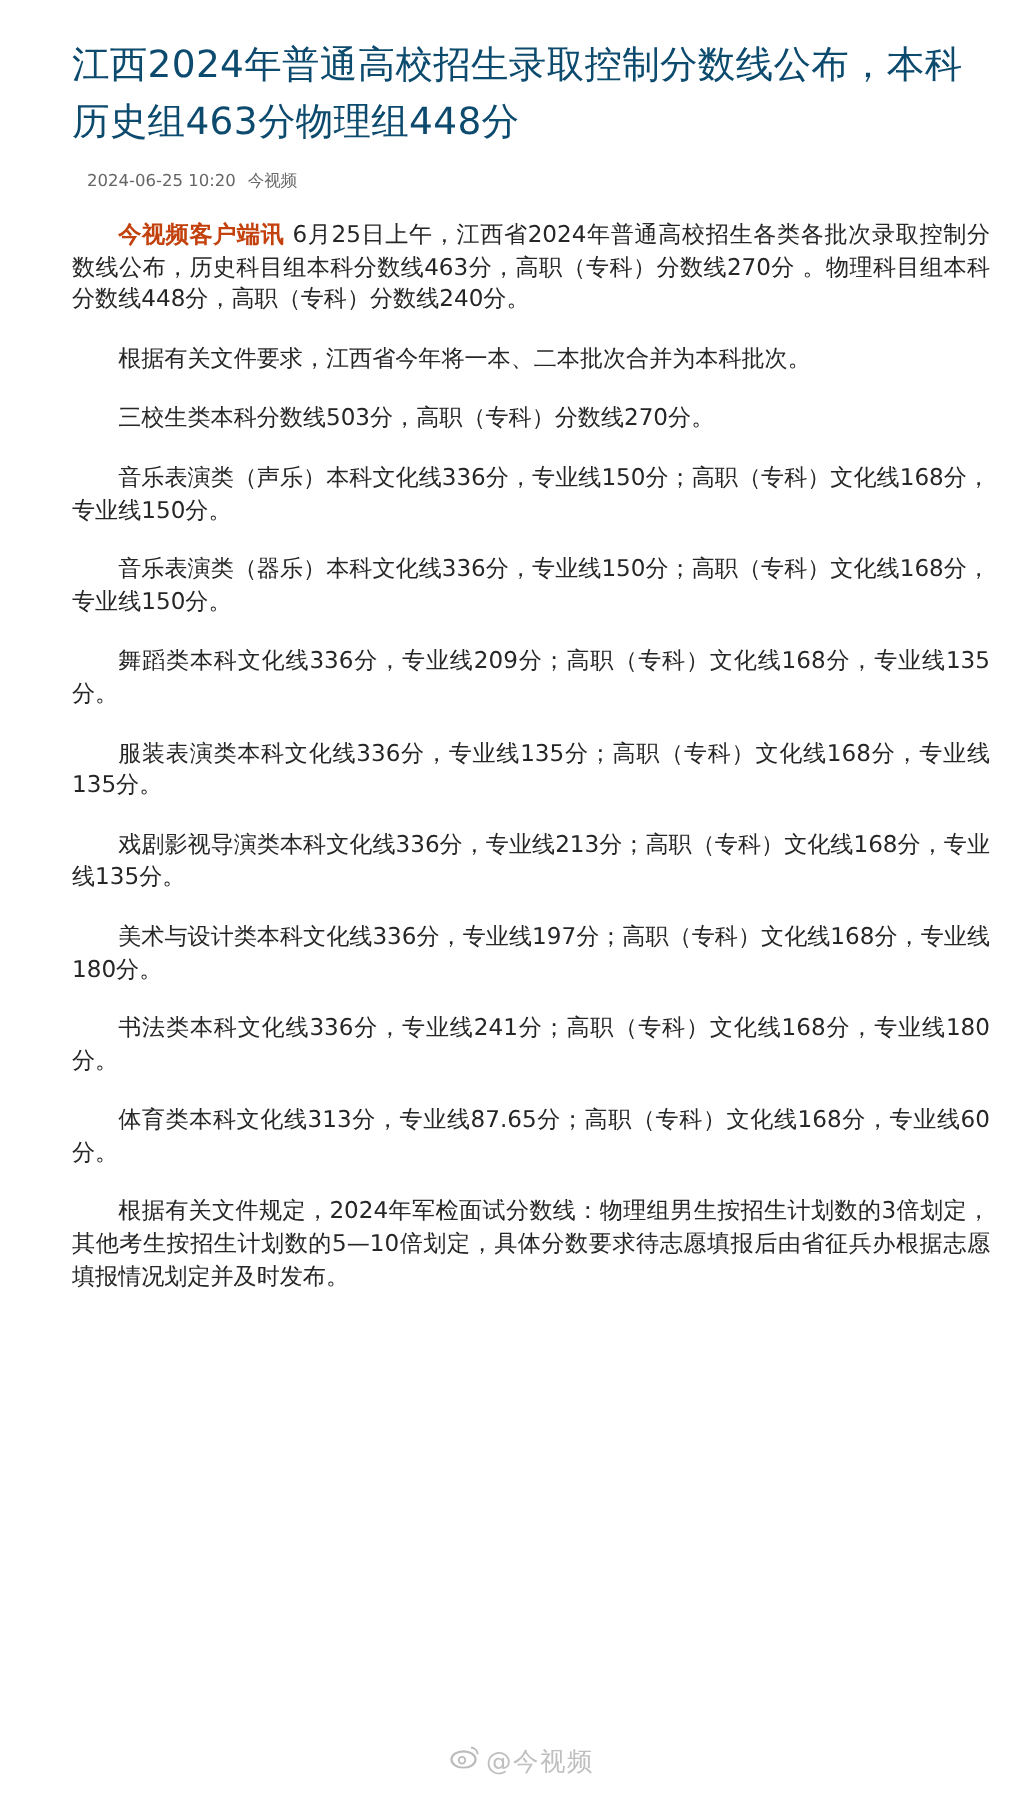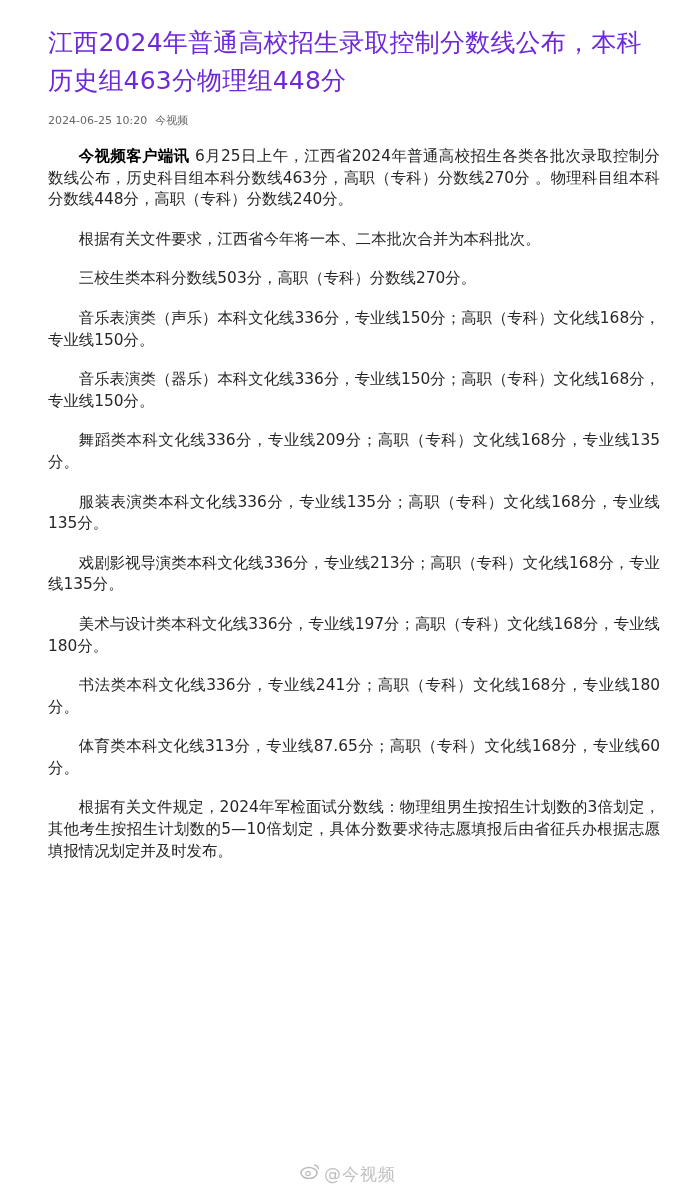--- a/index.html
+++ b/index.html
@@ -19,46 +19,47 @@
       position: absolute;
       left: 48px;
       top: 0;
       width: 612px;
     }
     .title {
       margin: 24px 0 0 0;
       font-size: 25px;
       line-height: 38px;
       font-weight: normal;
-      color: #6d28d9;
+      color: #0c4a6e;
       letter-spacing: 0.2px;
     }
     .meta {
       margin-top: 13px;
       font-size: 11px;
       line-height: 16px;
       color: #666666;
+      margin-left: 10px;
     }
     .meta .source {
       margin-left: 8px;
     }
     .body {
       margin-top: 17px;
     }
     .para {
       margin: 0 0 18px 0;
       font-size: 15.4px;
       line-height: 21.6px;
       text-indent: 2em;
       color: #262626;
       text-align: justify;
     }
     .para .lead {
       font-weight: bold;
-      color: #000000;
+      color: #c2410c;
     }
     .watermark {
       position: absolute;
       left: 300px;
       top: 1163px;
       font-size: 17px;
       color: rgba(170,170,170,0.75);
       display: flex;
       align-items: flex-start;
       gap: 4px;

